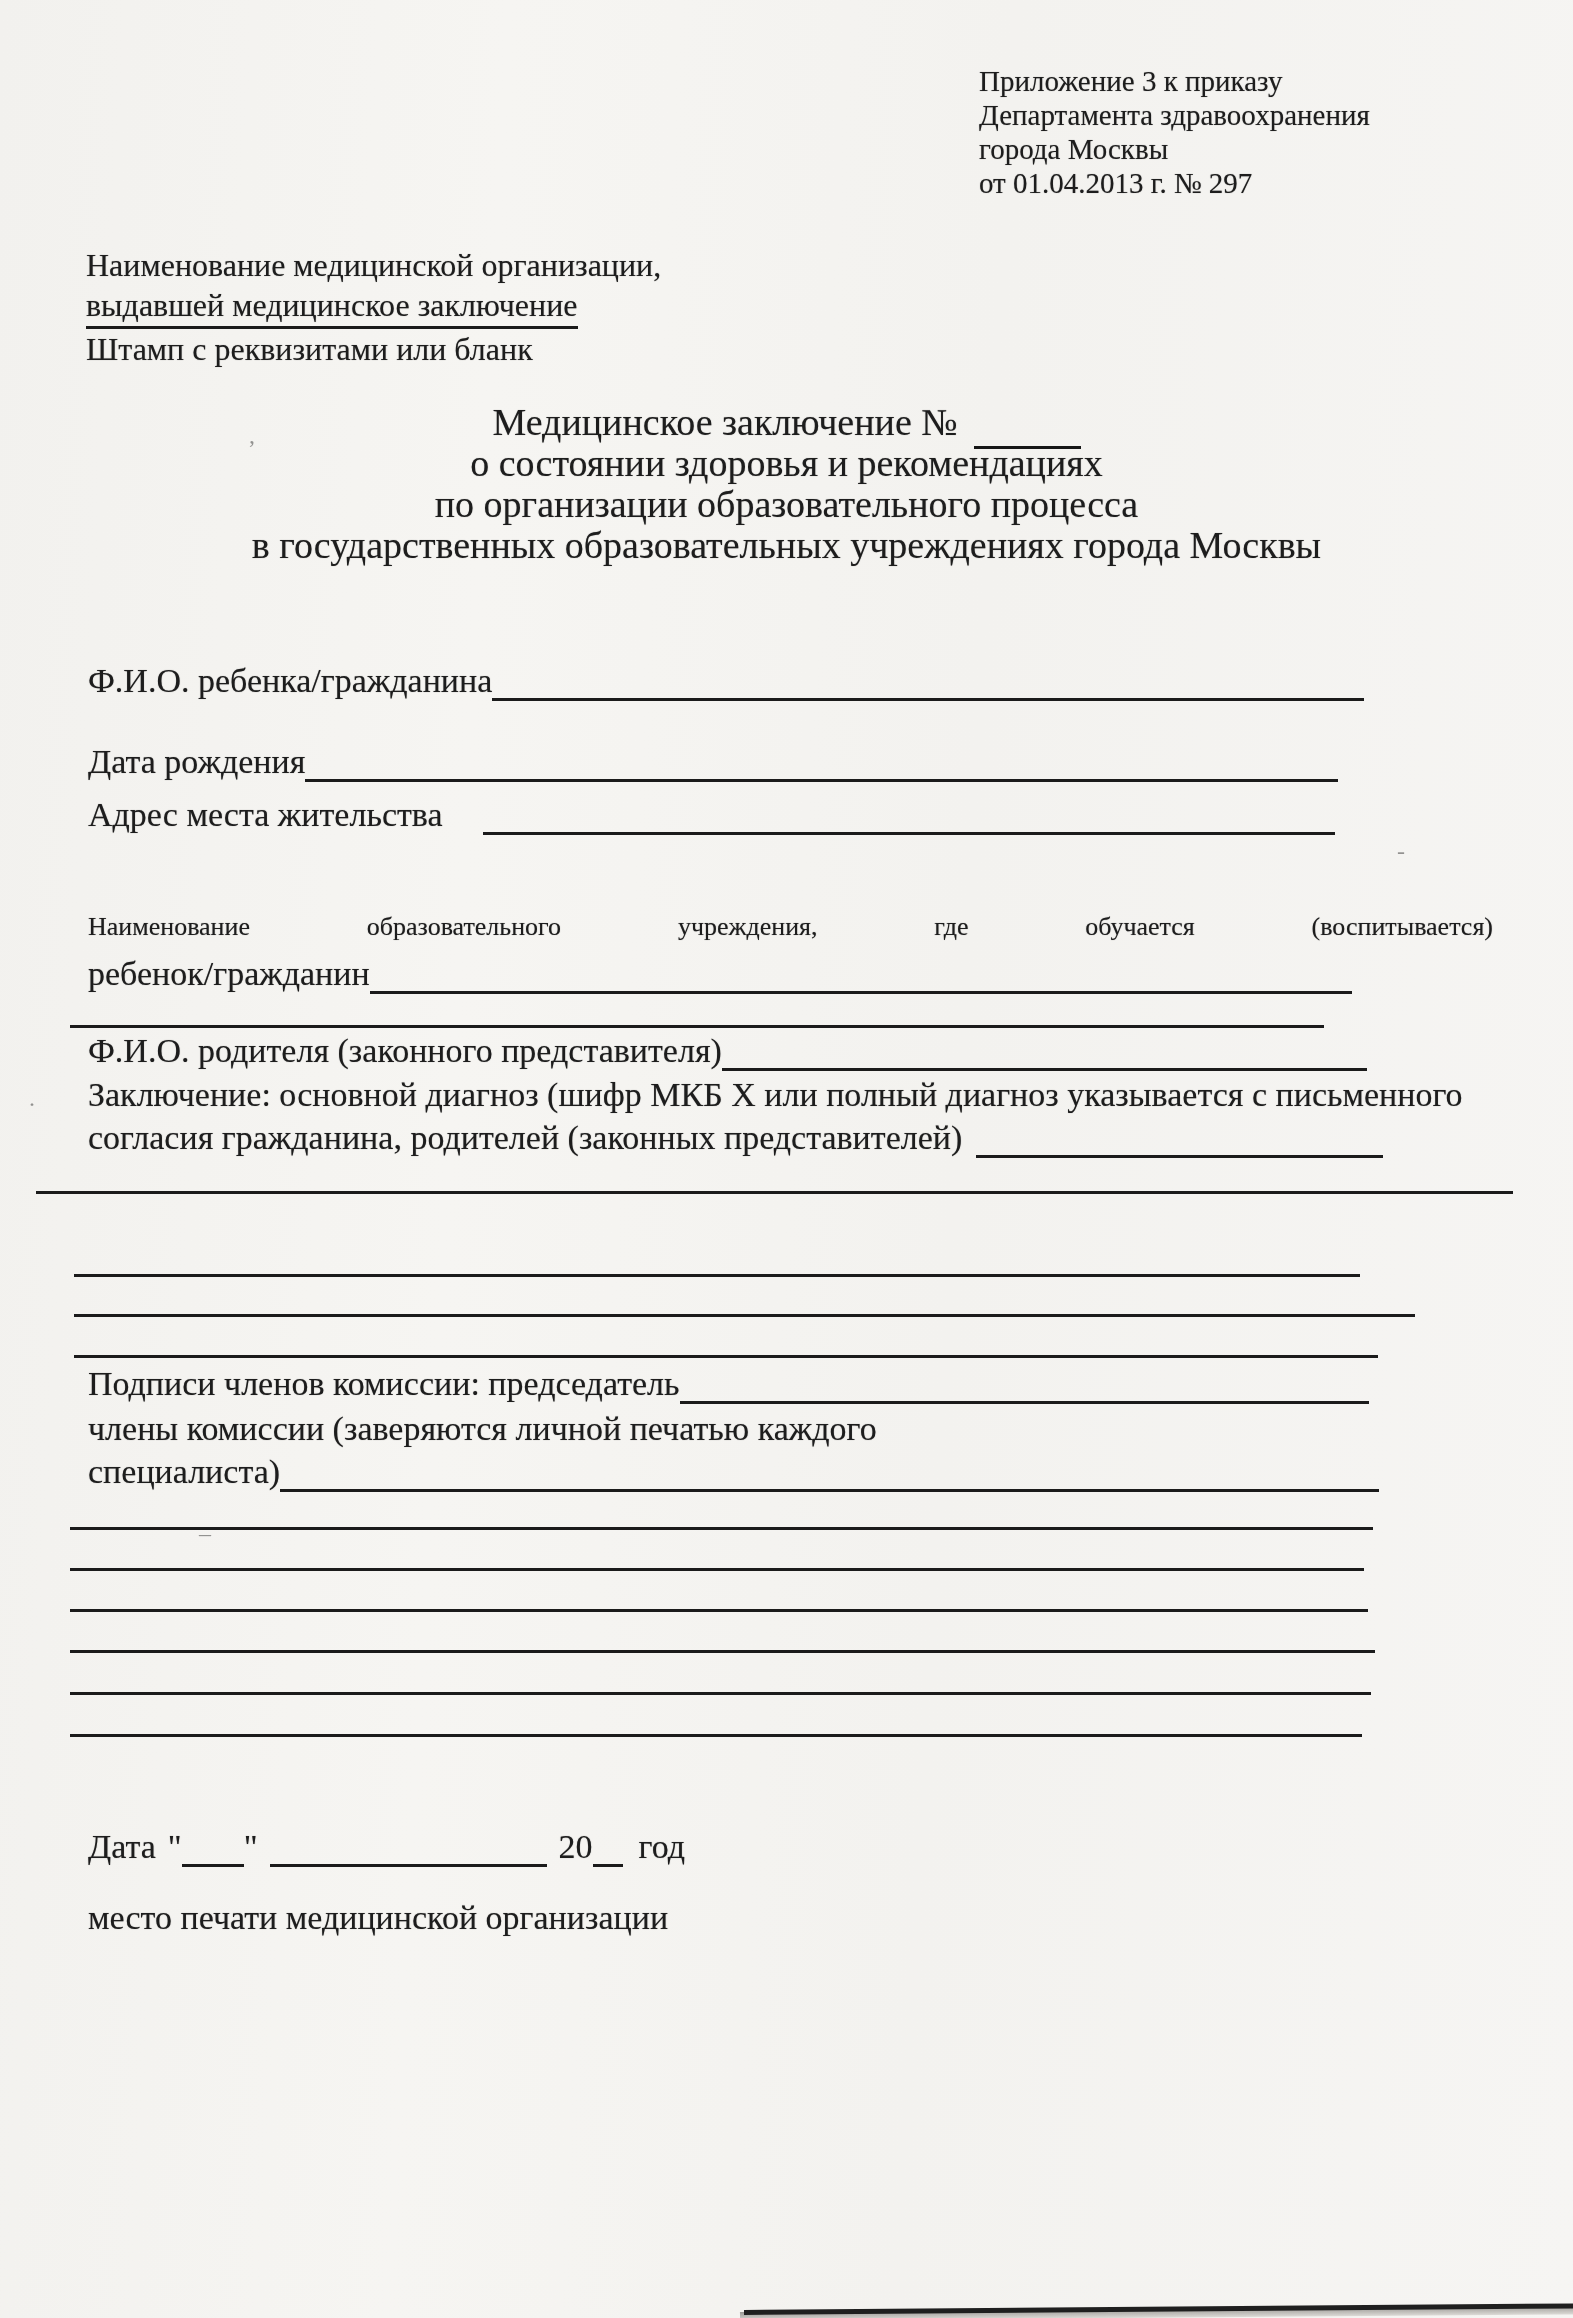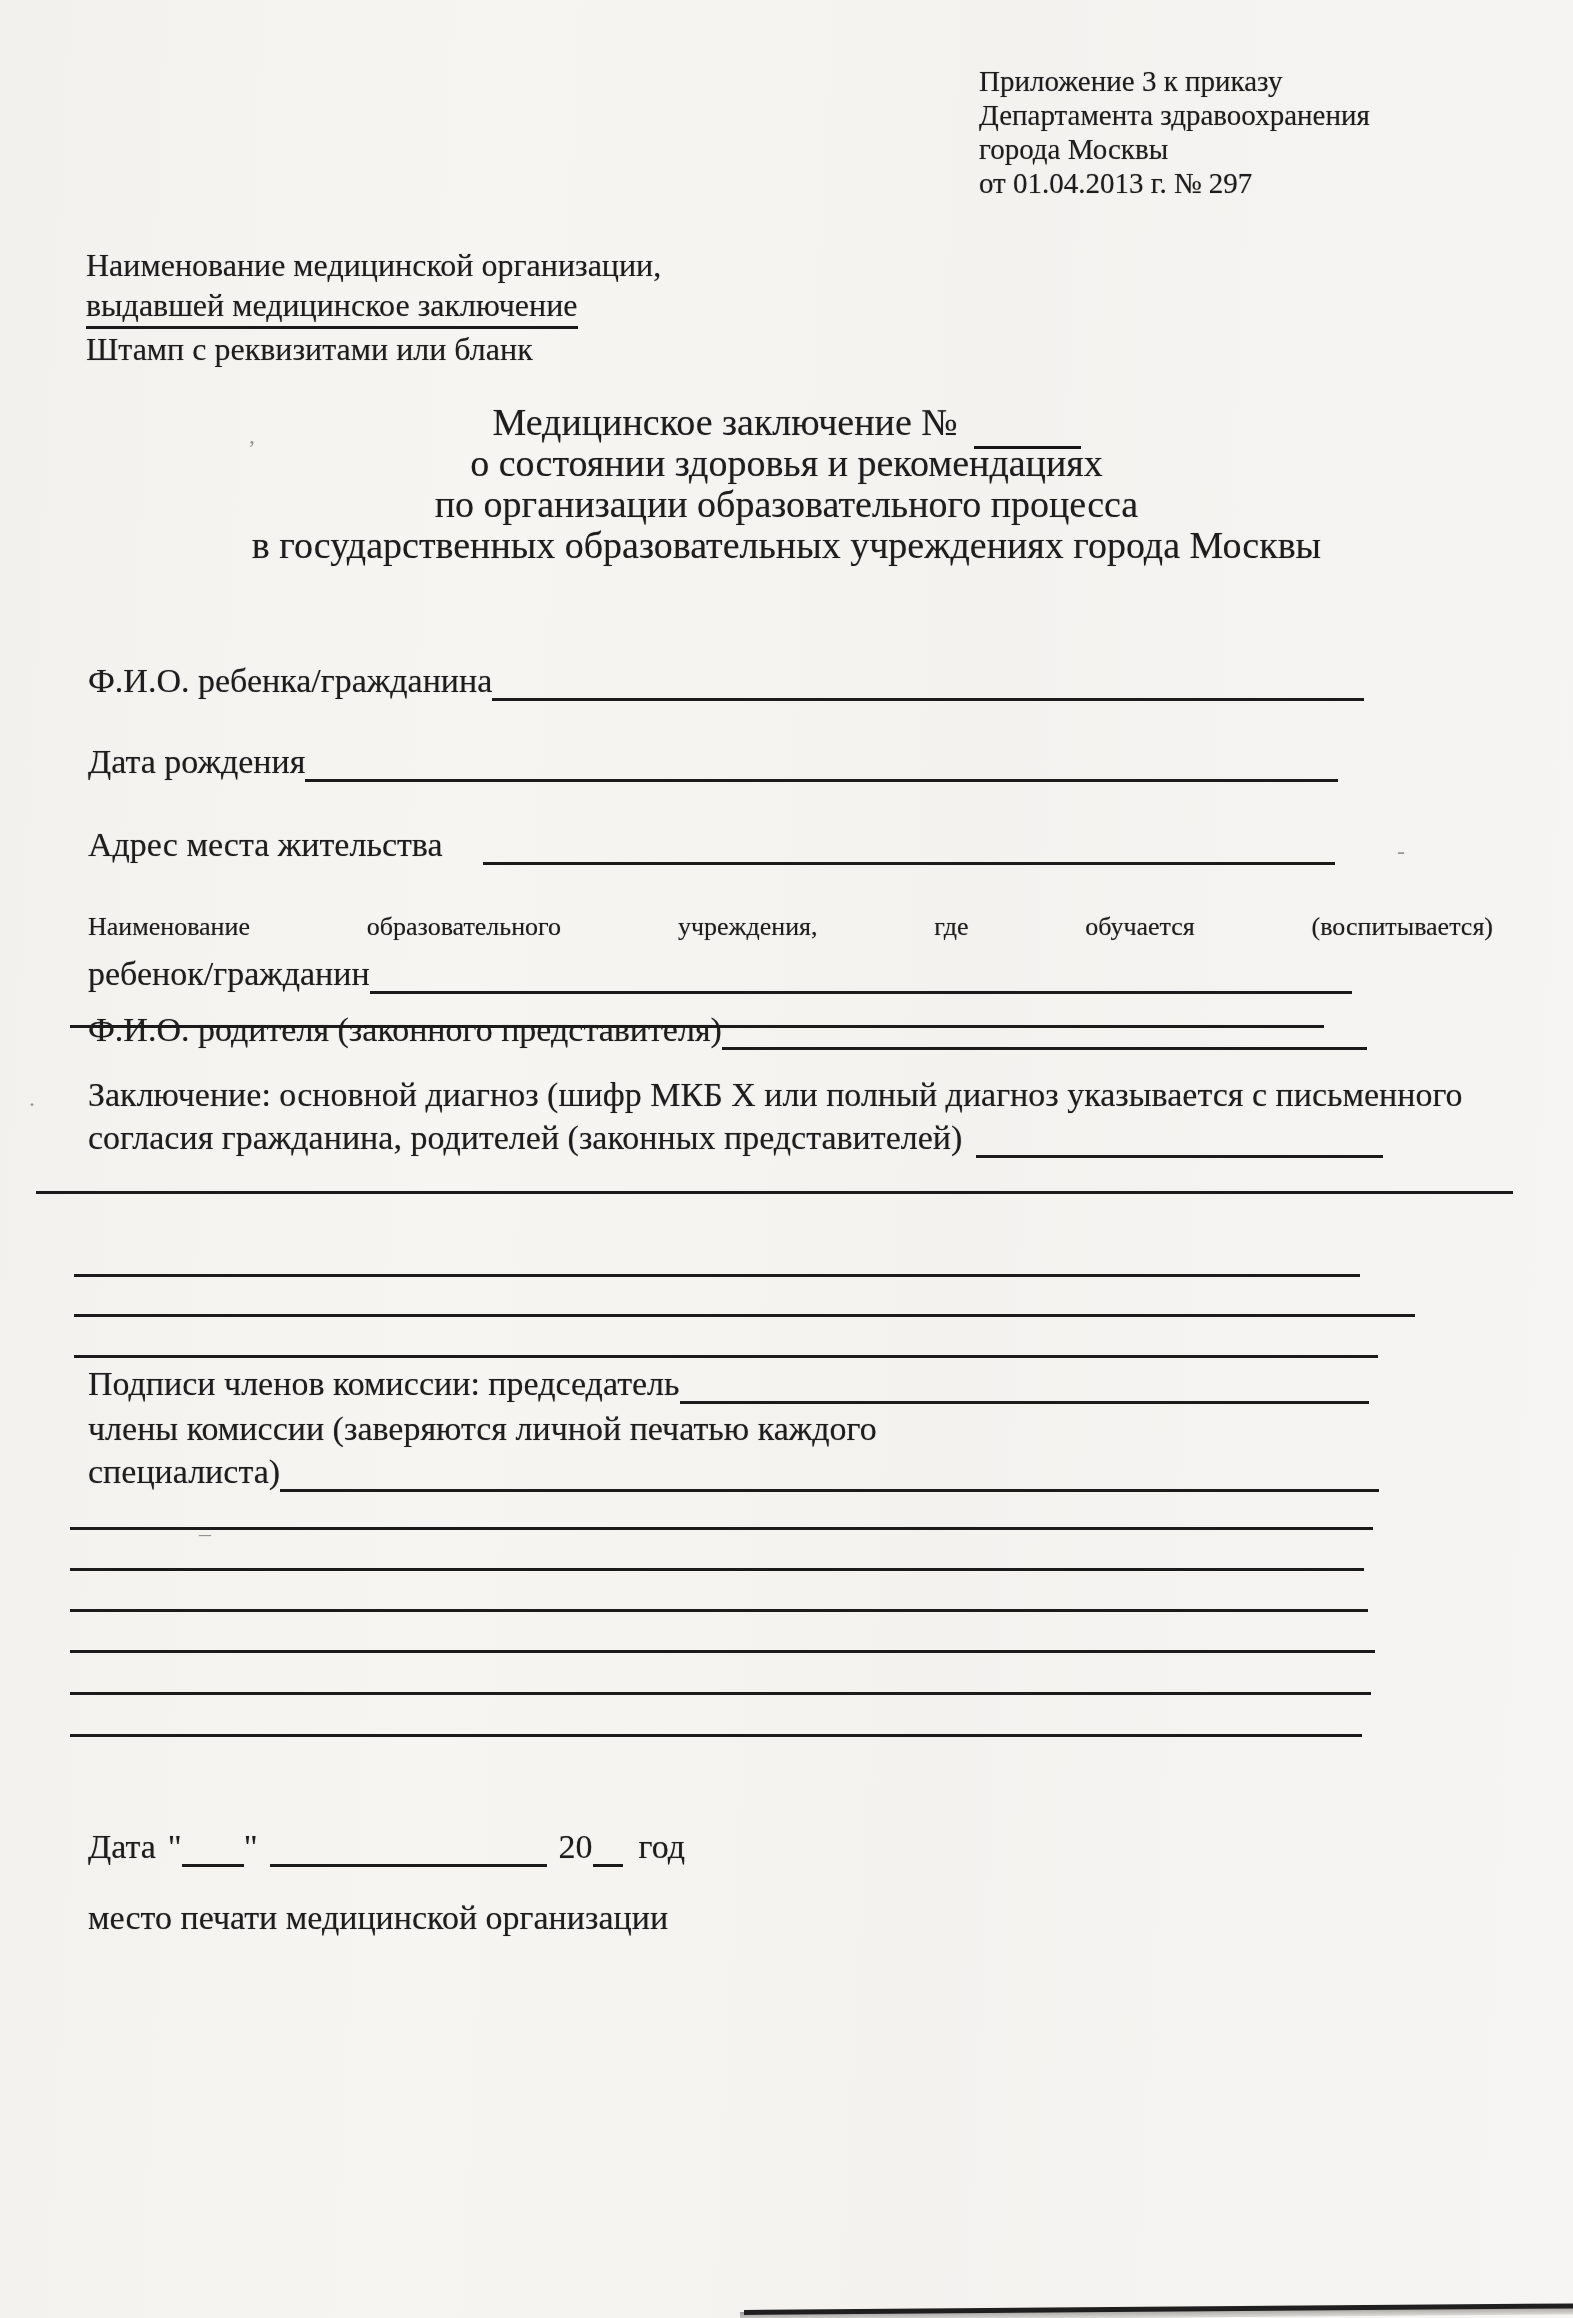--- a/index.html
+++ b/index.html
@@ -70,35 +70,35 @@
   <div class="row" style="top:661px;width:1276px;">
     <span class="lbl">Ф.И.О. ребенка/гражданина</span>
     <span class="fill"></span>
   </div>
 
   <div class="row" style="top:742px;width:1250px;">
     <span class="lbl">Дата рождения</span>
     <span class="fill"></span>
   </div>
 
-  <div class="row" style="top:825px;width:1247px;gap:40px;">
+  <div class="row" style="top:795px;width:1247px;gap:40px;">
     <span class="lbl">Адрес места жительства</span>
     <span class="fill"></span>
   </div>
 
   <div class="just" style="top:907px;">Наименование образовательного учреждения, где обучается (воспитывается)</div>
 
   <div class="row" style="top:954px;width:1264px;">
     <span class="lbl">ребенок/гражданин</span>
     <span class="fill"></span>
   </div>
 
   <div class="bline" style="top:1025px;left:70px;width:1254px;"></div>
 
-  <div class="row" style="top:1010px;width:1279px;">
+  <div class="row" style="top:1031px;width:1279px;">
     <span class="lbl">Ф.И.О. родителя (законного представителя)</span>
     <span class="fill"></span>
   </div>
 
   <div class="textline" style="top:1075px;">Заключение: основной диагноз (шифр МКБ X или полный диагноз указывается с письменного</div>
 
   <div class="row" style="top:1118px;width:1295px;">
     <span class="lbl">согласия гражданина, родителей (законных представителей)</span>
     <span class="fill" style="margin-left:14px;"></span>
   </div>

